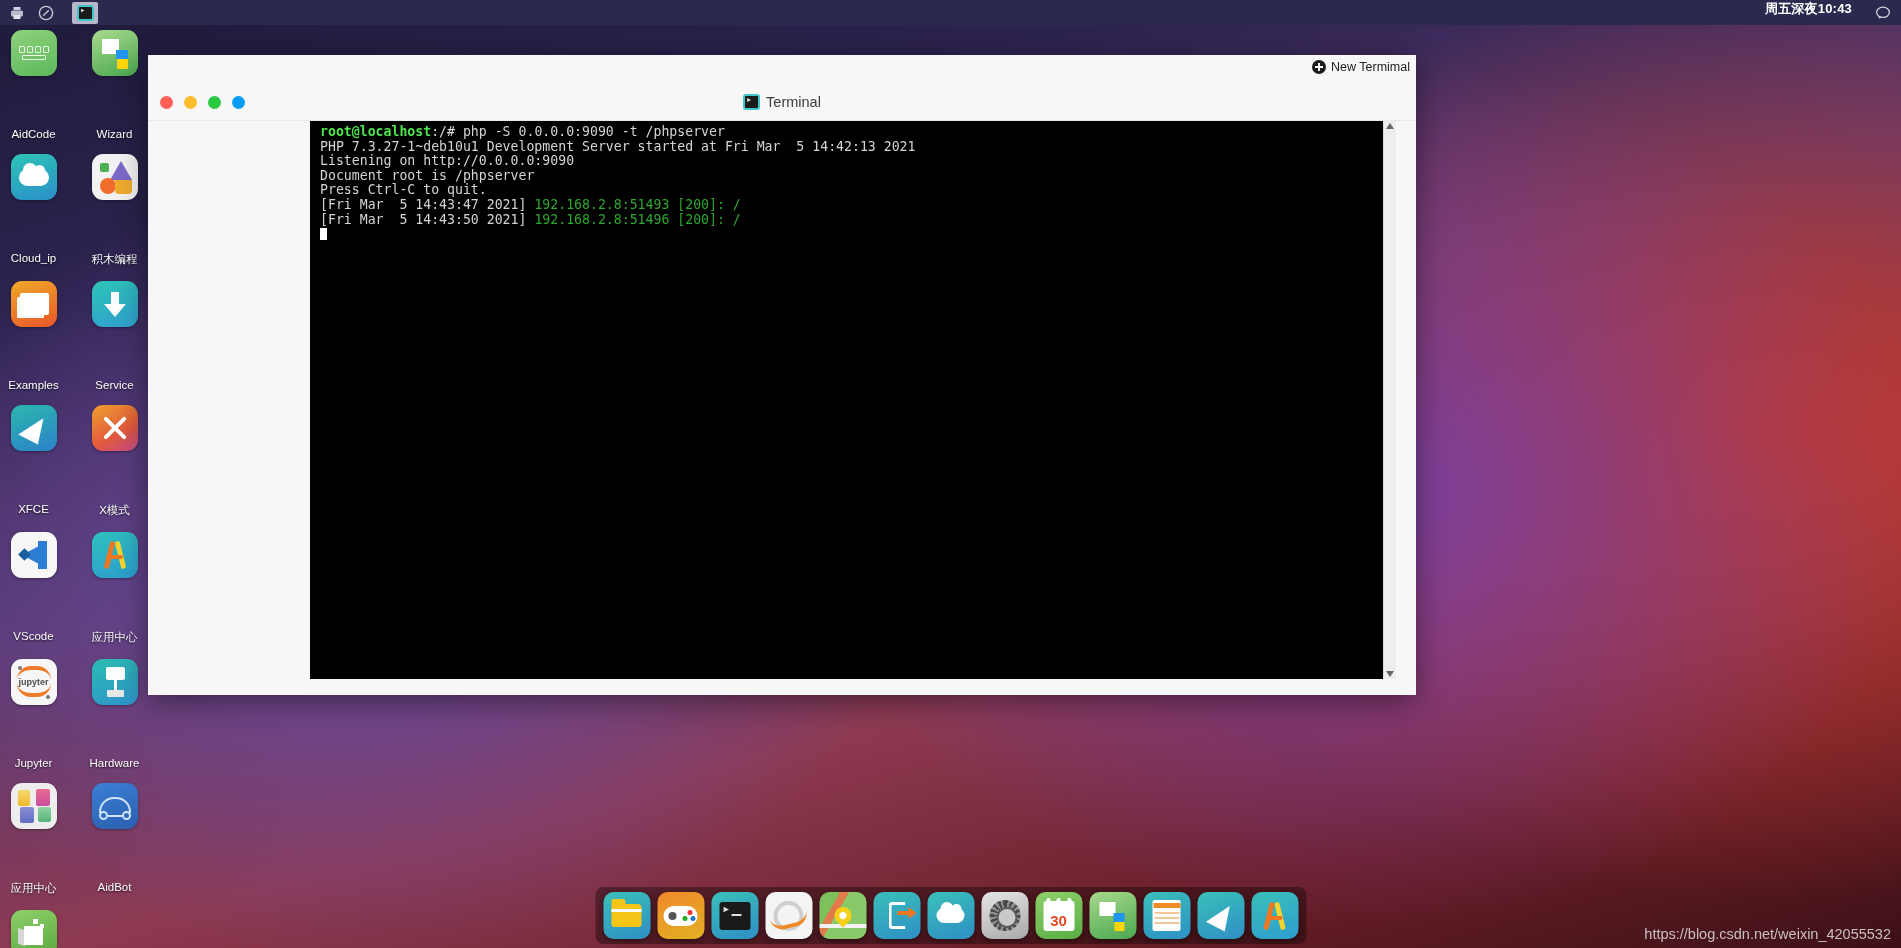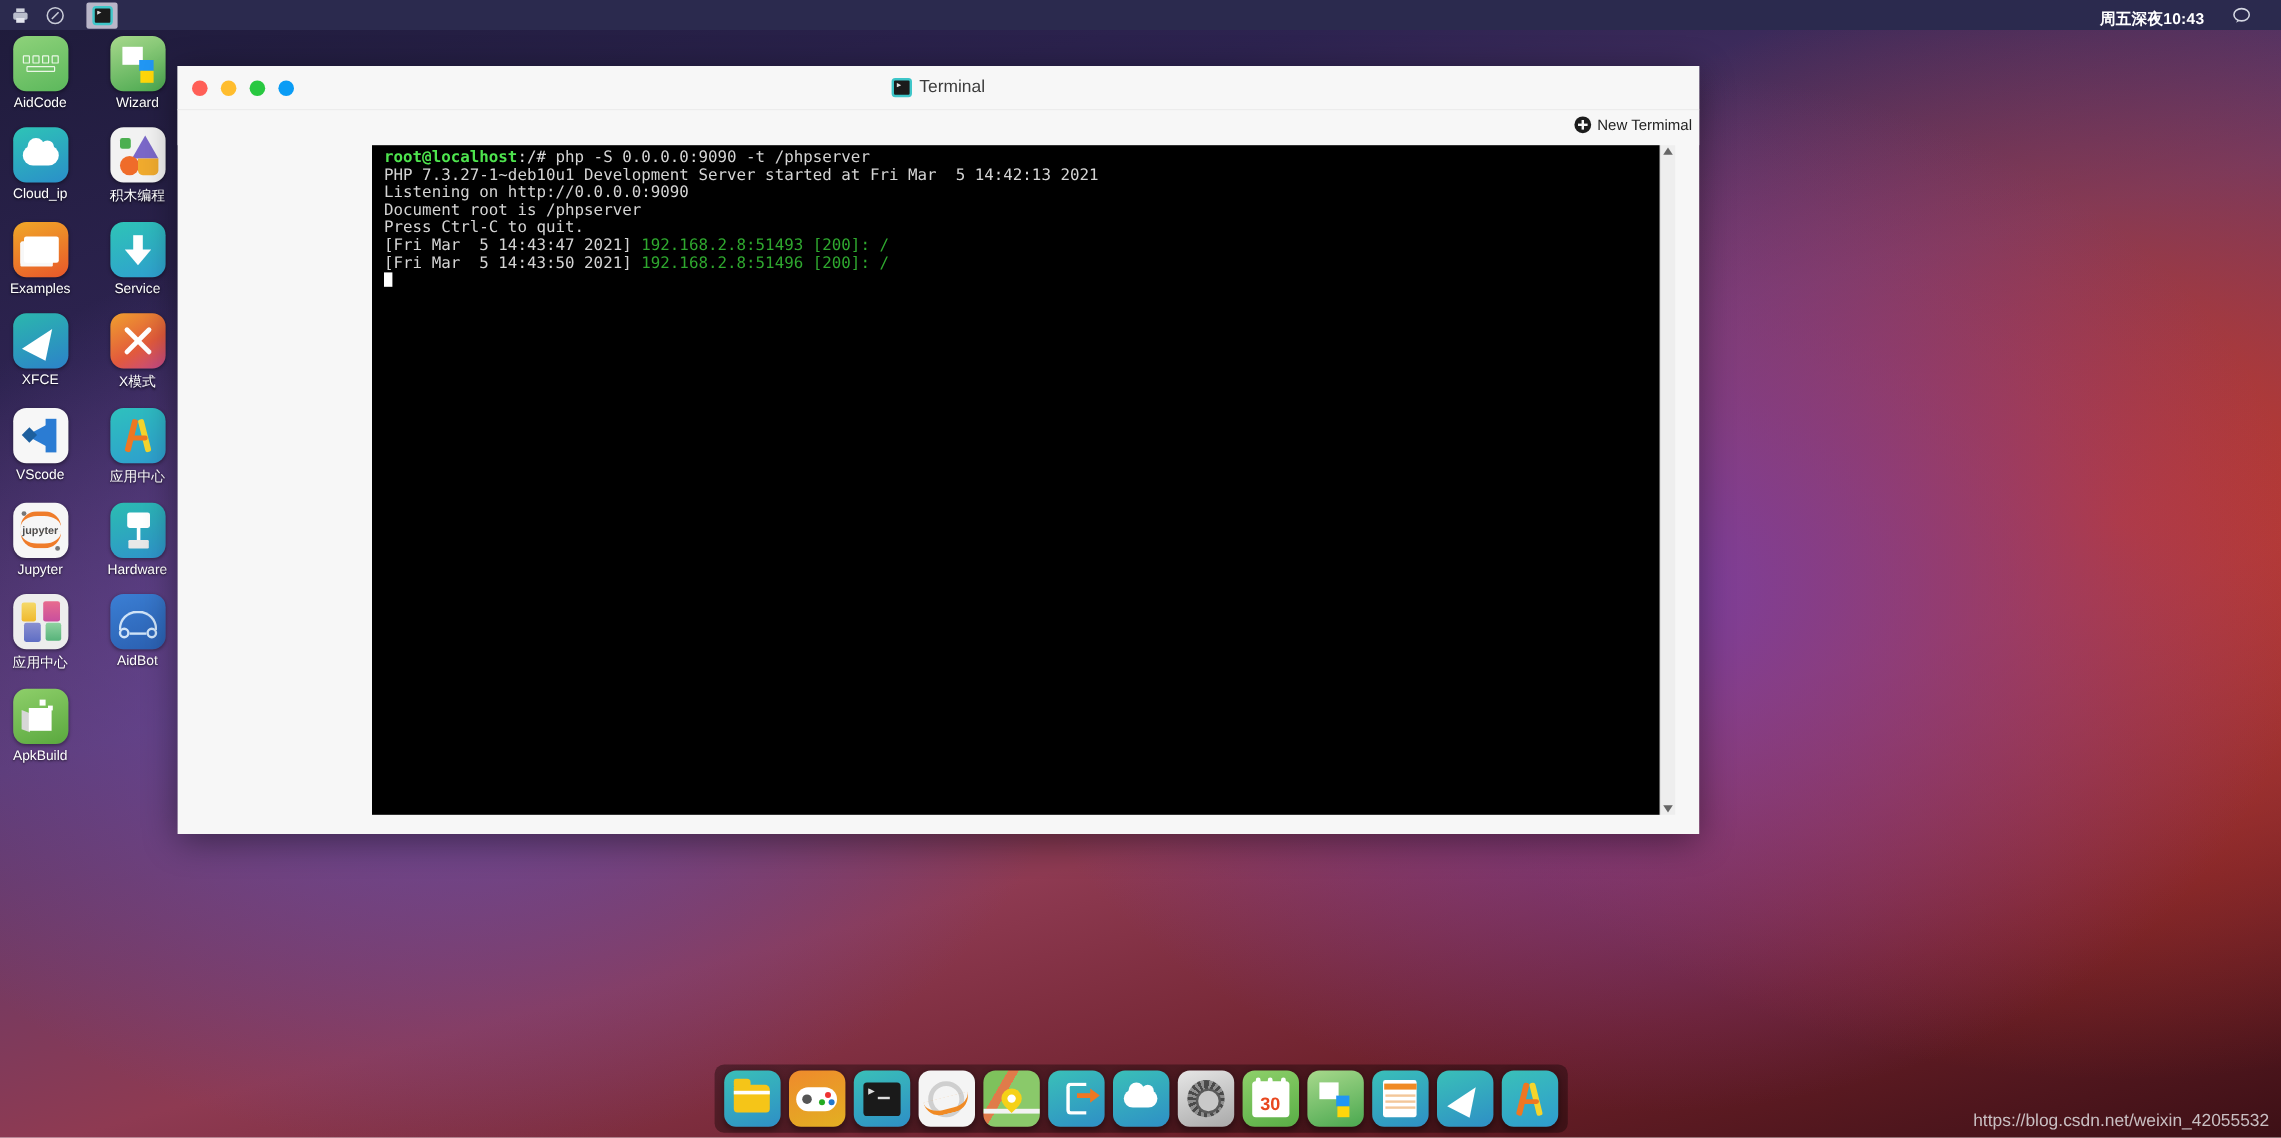--- a/index.html
+++ b/index.html
@@ -25,21 +25,21 @@
     display: flex; align-items: center;
     z-index: 60;
   }
   .tb-left { display: flex; align-items: center; height: 25px; }
   .tb-icon {
     width: 25px; height: 25px;
     display: flex; align-items: center; justify-content: center;
     margin-left: 4px;
   }
   .tb-spacer { flex: 1; }
-  .tb-right { display: flex; align-items: flex-end; height: 25px; padding-right: 21px; }
+  .tb-right { display: flex; align-items: flex-start; height: 25px; padding-right: 6px; }
   .tb-clock {
     color: #ffffff; font-size: 13px; font-weight: bold;
     letter-spacing: .2px; padding-right: 14px; white-space: nowrap;
   }
   .tb-task {
     width: 26px; height: 22px;
     background: #b9b6c9; border-radius: 2px;
     display: flex; align-items: center; justify-content: center;
     margin-left: 14px;
   }
@@ -61,20 +61,21 @@
     width: 148px;
     display: grid; grid-template-columns: 67px 67px;
     column-gap: 14px; row-gap: 14px;
     padding-left: 0px;
     z-index: 5;
   }
   .dicon {
     width: 67px;
     display: flex; flex-direction: column; align-items: center;
     cursor: pointer;
+    gap: 48px;
   }
   .dicon .glyph {
     width: 46px; height: 46px; border-radius: 11px;
     display: flex; align-items: center; justify-content: center;
     position: relative; overflow: hidden;
     box-shadow: 0 1px 3px rgba(0,0,0,.35);
   }
   .dicon .lbl {
     margin-top: 4px; font-size: 11.5px; color: #ffffff;
     text-shadow: 0 1px 2px rgba(0,0,0,.75);
@@ -527,37 +528,37 @@
         <i class="p1"></i>
         <i class="p2"></i>
     </div>
     <div class="lbl">ApkBuild</div>
   </div>
 
 </div>
 
 <div id="terminal-window">
 
+  <div id="term-toolbar">
+    <div id="new-terminal-btn">
+      <span class="plus-icon"></span>
+      <span>New Termimal</span>
+    </div>
+  </div>
+
   <div id="titlebar">
     <div class="traffic">
       <div class="dot red"></div>
       <div class="dot yellow"></div>
       <div class="dot green"></div>
       <div class="dot blue"></div>
     </div>
     <div class="title-center">
       <div class="title-icon"></div>
       <div class="title-text">Terminal</div>
-    </div>
-  </div>
-
-  <div id="term-toolbar">
-    <div id="new-terminal-btn">
-      <span class="plus-icon"></span>
-      <span>New Termimal</span>
     </div>
   </div>
 
   <div id="term-body-wrap">
     <div id="term-screen">
       <div id="term-text"><div><span class="prompt">root@localhost</span><span class="path">:/# </span><span>php -S 0.0.0.0:9090 -t /phpserver</span></div><div>PHP 7.3.27-1~deb10u1 Development Server started at Fri Mar  5 14:42:13 2021</div><div>Listening on http://0.0.0.0:9090</div><div>Document root is /phpserver</div><div>Press Ctrl-C to quit.</div><div><span>[Fri Mar  5 14:43:47 2021] </span><span class="ip">192.168.2.8:51493 [200]: /</span></div><div><span>[Fri Mar  5 14:43:50 2021] </span><span class="ip">192.168.2.8:51496 [200]: /</span></div><div><span class="cursor"></span></div></div>
     </div>
     <div id="term-scrollbar">
       <div class="sb-arrow sb-up"></div>
       <div class="sb-arrow sb-down"></div>

